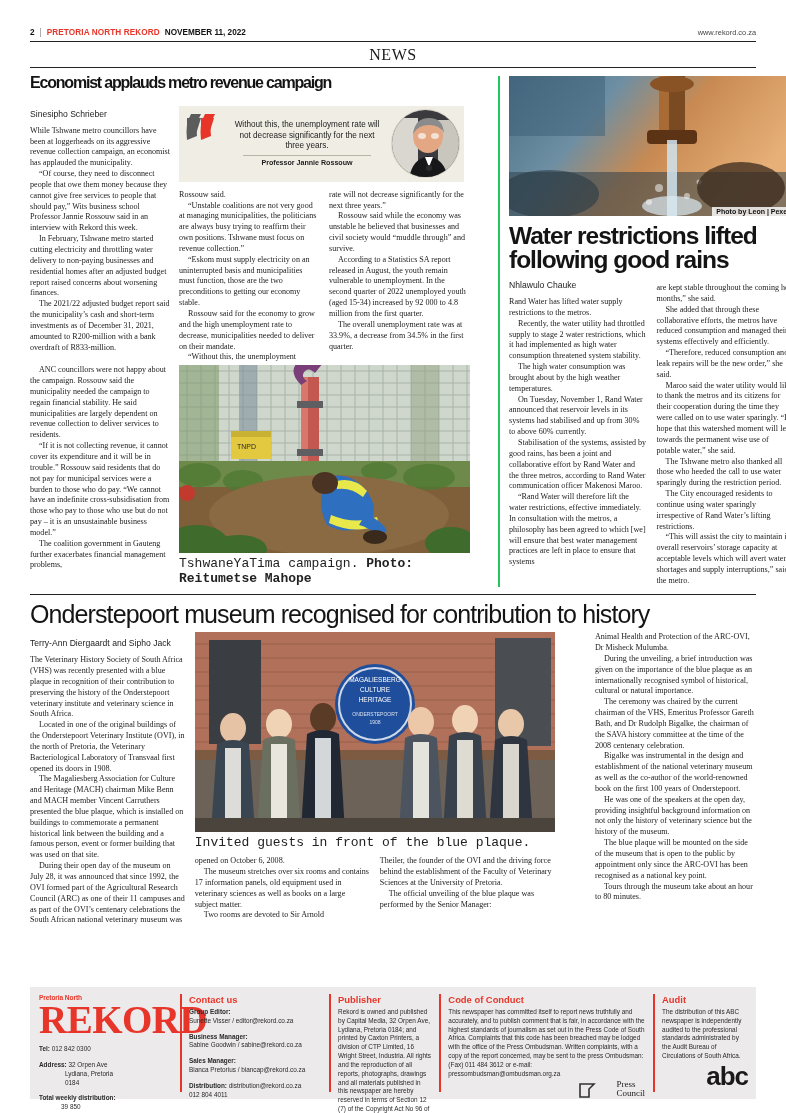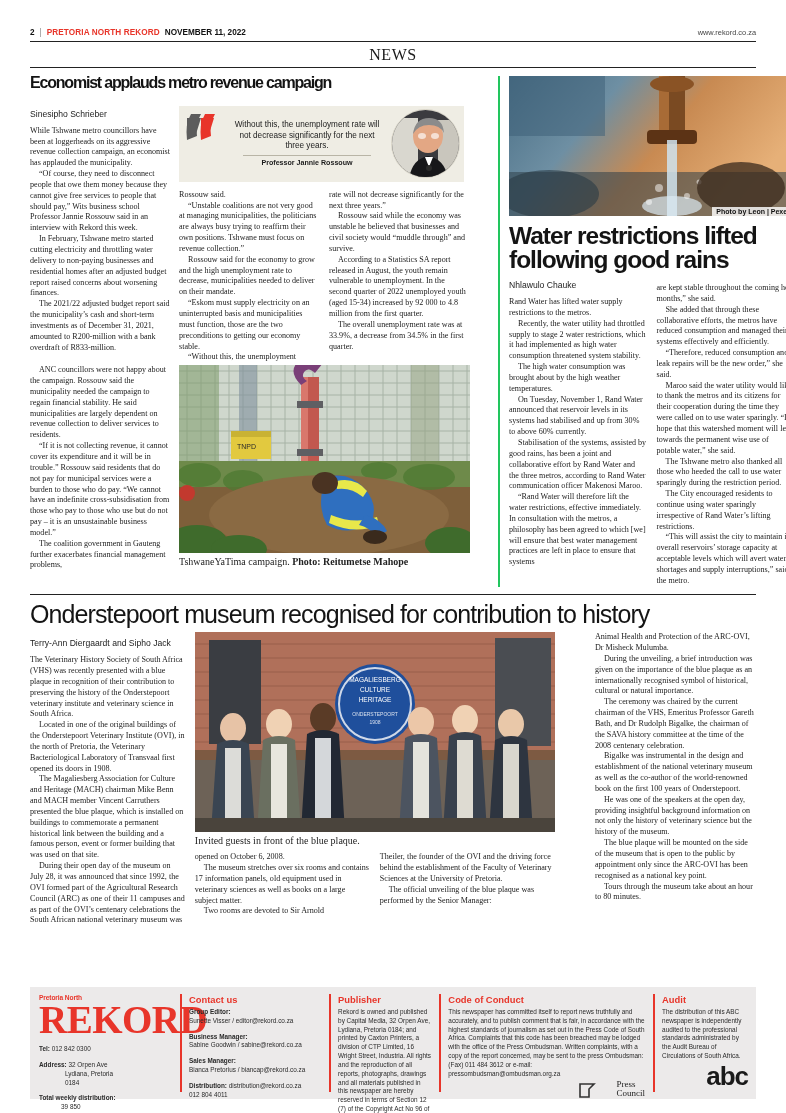--- a/index.html
+++ b/index.html
@@ -40,21 +40,21 @@
     letter-spacing: -1.2px; line-height: .92;
   }
   .byline { font-size: 8.6px; color: #222; margin: 6px 0 7px; }
   .body-col {
     font-family: "Liberation Serif", serif;
     font-size: 8.1px; line-height: 1.34; color: #1b1b1b;
     text-align: left;
   }
   .body-col p { margin: 0; }
   .body-col p.ind { text-indent: 9px; }
-  .cap { font-family: Liberation Serif, serif; font-size: 10px; color: #222; }
+  .cap { font-family: Liberation Mono, monospace; font-size: 13px; color: #222; }
   .cap b { font-weight: bold; }
   .s1-wrap { display: flex; gap: 28px; margin-top: 4px; }
   .s1-left { width: 440px; }
 
   .quotebox {
     position: relative; width: 285px; height: 76px;
     background: #efede4; margin: 3px 0 8px 0;
     display: flex; align-items: center;
   }
   .quotemark { position: absolute; left: 6px; top: 6px; width: 44px; height: 44px; }
@@ -187,22 +187,22 @@
                 <path d="M33 47 l4 10 l4 -10 z" fill="#fff"></path>
                 <circle cx="37" cy="58" r="3" fill="#2a2a2a"></circle>
               </svg>
             </div>
           </div>
 
           <div style="display:flex; gap:10px;">
             <div style="width:140px;" class="body-col">
               <p>Rossouw said.</p>
               <p class="ind">“Unstable coalitions are not very good at managing municipalities, the politicians are always busy trying to reaffirm their own positions. Tshwane must focus on revenue collection.”</p>
+              <p class="ind">“Eskom must supply electricity on an uninterrupted basis and municipalities must function, those are the two preconditions to getting our economy stable.</p>
               <p class="ind">Rossouw said for the economy to grow and the high unemployment rate to decrease, municipalities needed to deliver on their mandate.</p>
-              <p class="ind">“Eskom must supply electricity on an uninterrupted basis and municipalities must function, those are the two preconditions to getting our economy stable.</p>
               <p class="ind">“Without this, the unemployment</p>
             </div>
             <div style="width:140px;" class="body-col">
               <p>rate will not decrease significantly for the next three years.”</p>
               <p class="ind">Rossouw said while the economy was unstable he believed that businesses and civil society would “muddle through” and survive.</p>
               <p class="ind">According to a Statistics SA report released in August, the youth remain vulnerable to unemployment. In the second quarter of 2022 unemployed youth (aged 15-34) increased by 92 000 to 4.8 million from the first quarter.</p>
               <p class="ind">The overall unemployment rate was at 33.9%, a decrease from 34.5% in the first quarter.</p>
             </div>
           </div>
         </div>

